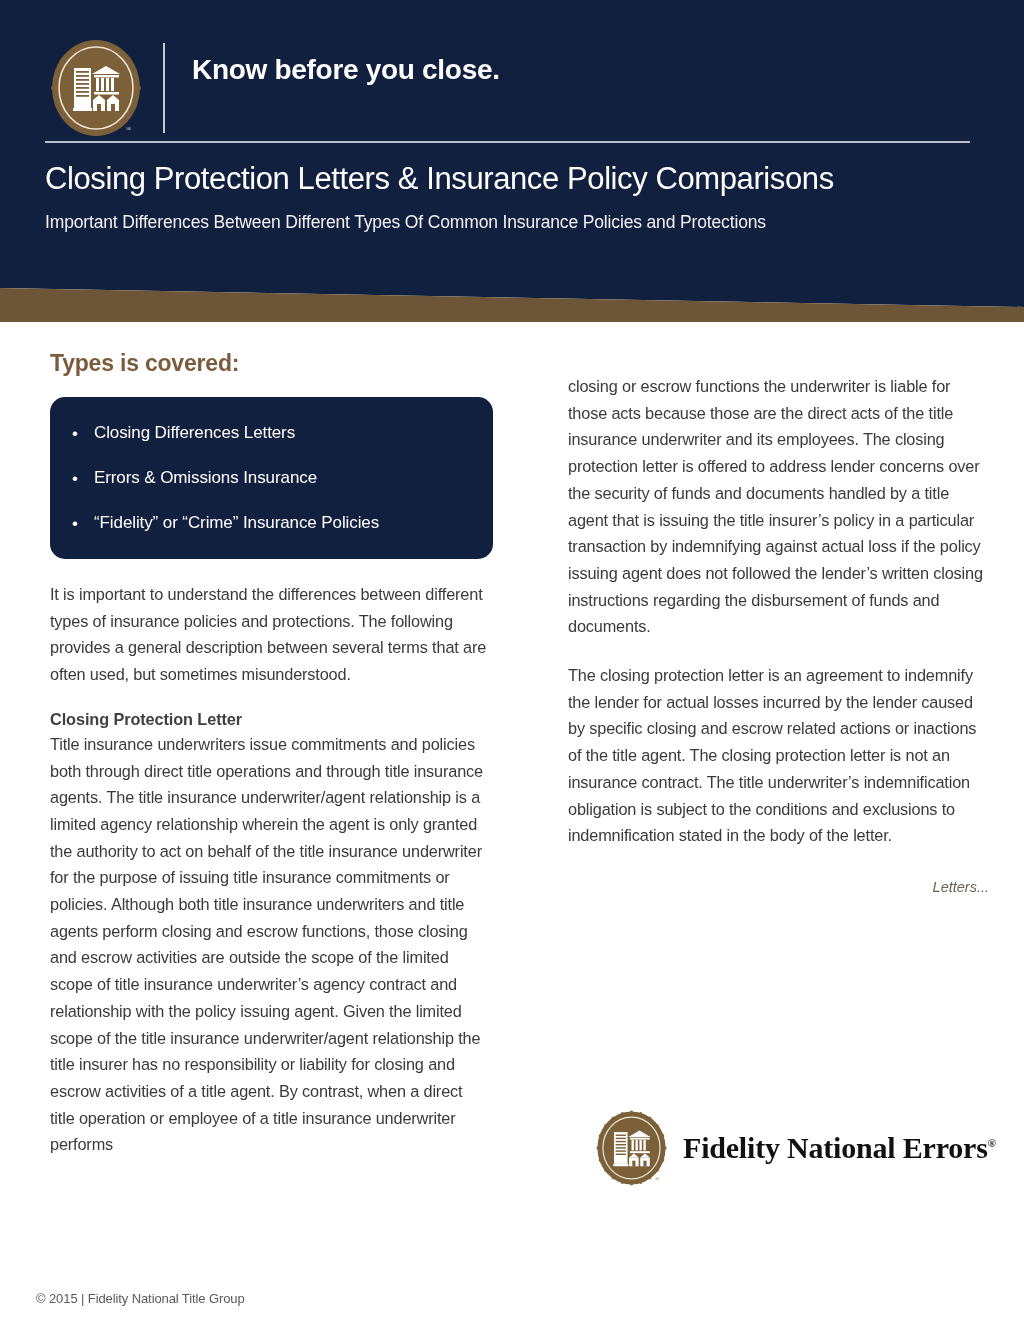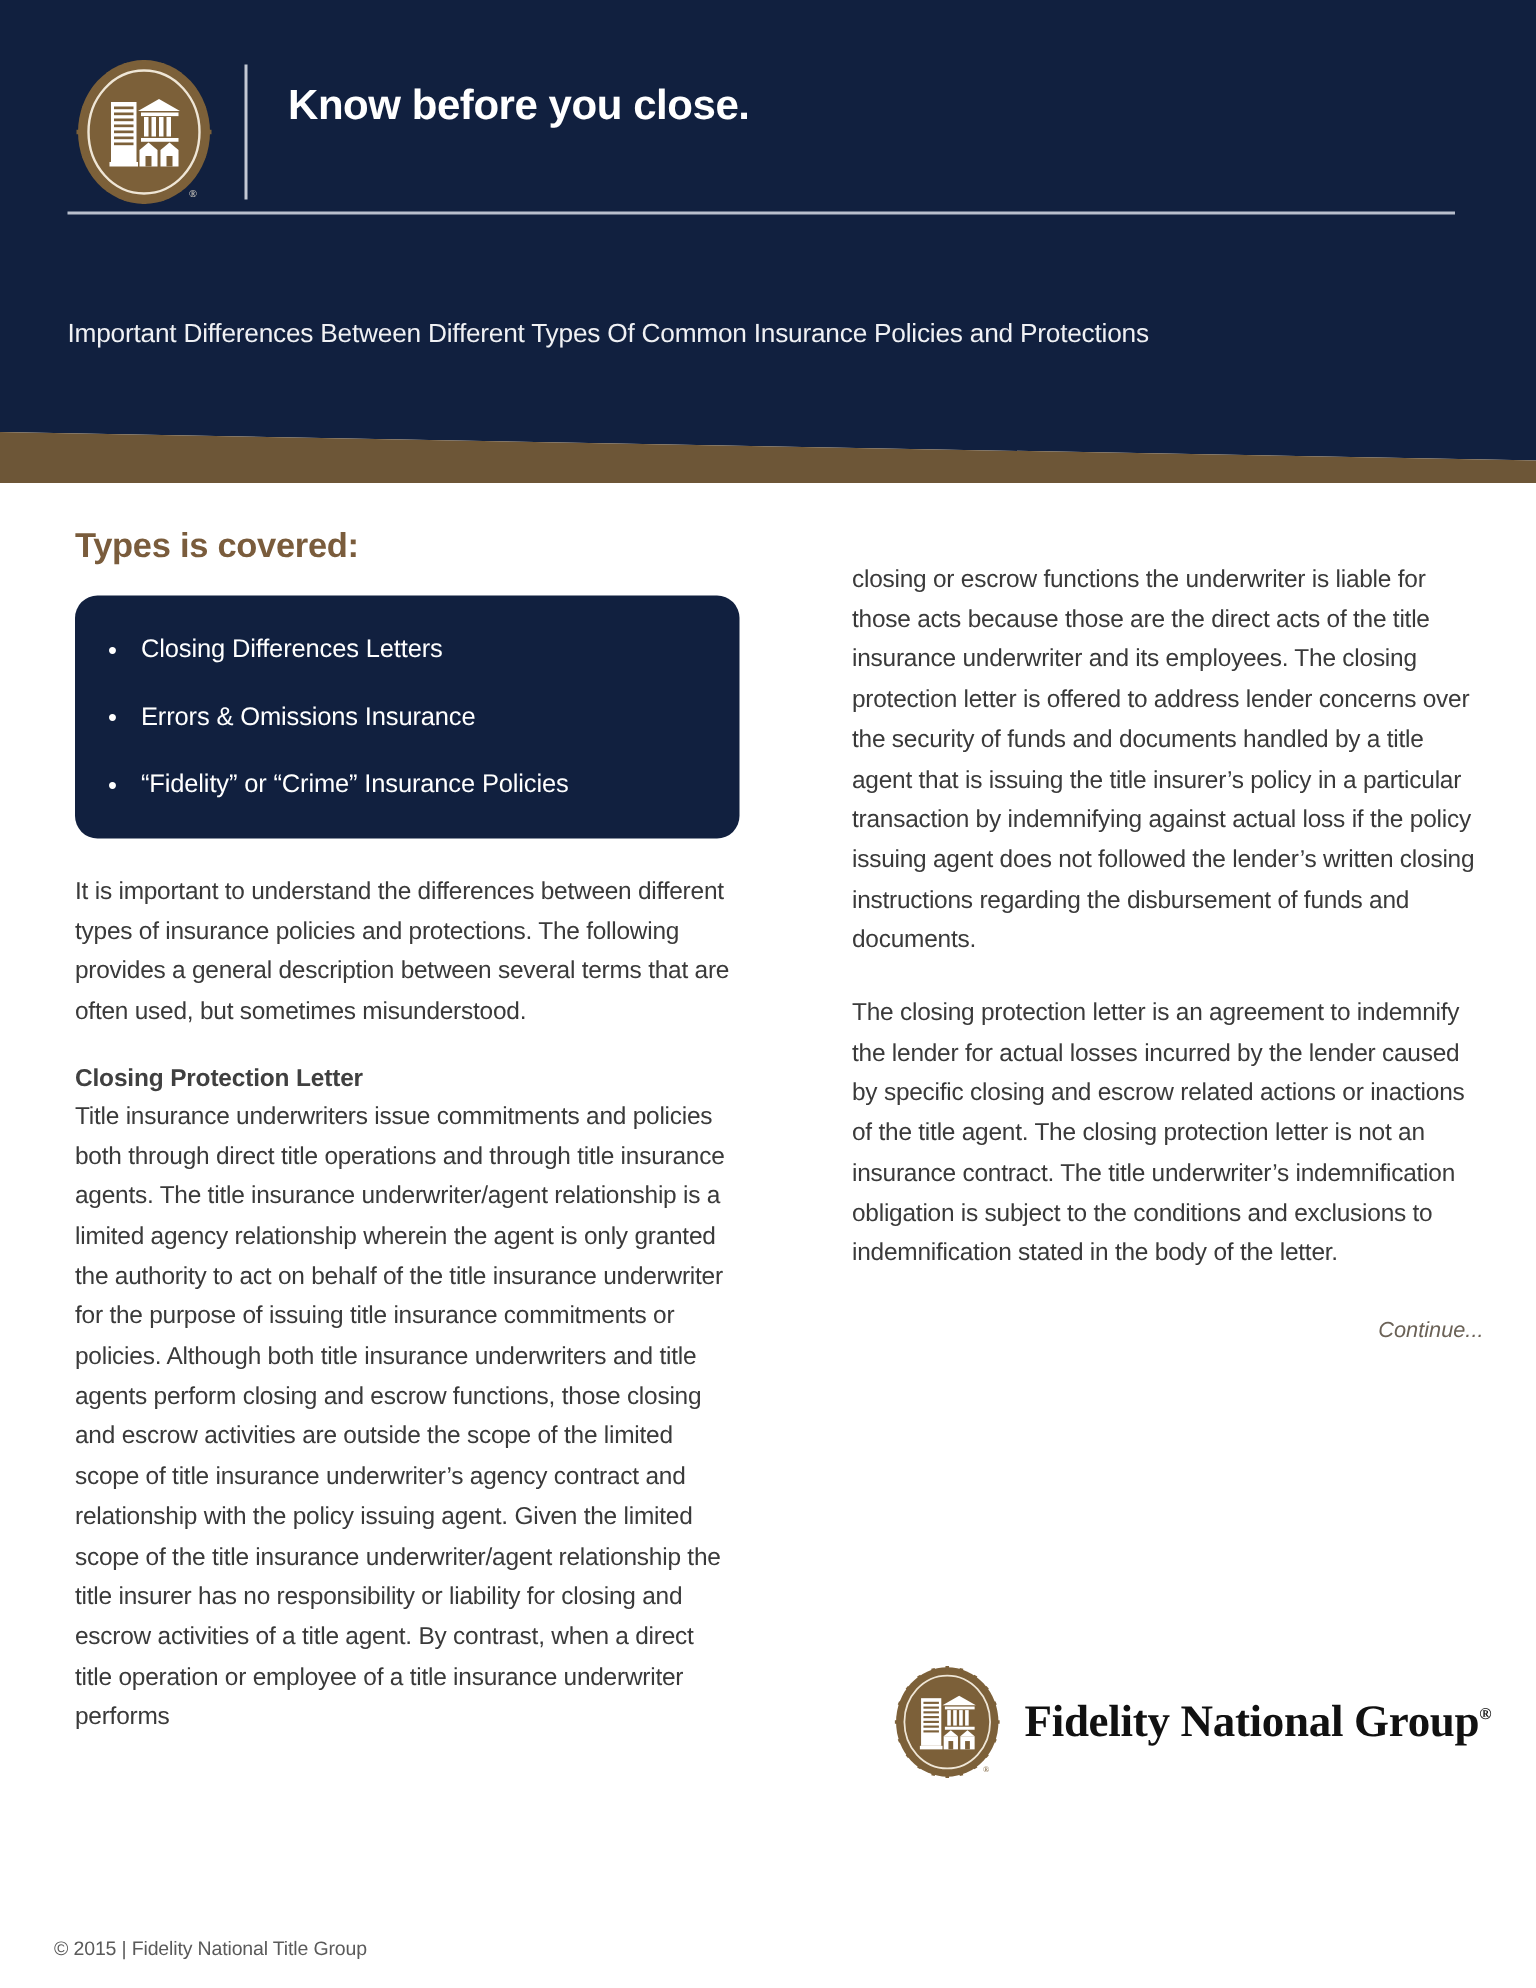--- a/index.html
+++ b/index.html
@@ -310,20 +310,21 @@
         </g>
       </svg>
     </div>
 
     <div class="header-divider-vert"></div>
 
     <div class="tagline">Know before you close.</div>
 
     <div class="header-rule"></div>
 
+    <div class="doc-title">Closing Protection Letters &amp; Insurance Policy Comparisons</div>
 
     <div class="doc-subtitle">Important Differences Between Different Types Of Common Insurance Policies and Protections</div>
   </div>
 </div>
 
 <div class="page-body">
 
   <div class="col-left">
 
     <h2 class="section-heading">Types is covered:</h2>
@@ -352,21 +353,21 @@
     <p class="sub-heading">Closing Protection Letter</p>
 
     <p class="body-text tight">Title insurance underwriters issue commitments and policies both through direct title operations and through title insurance agents. The title insurance underwriter/agent relationship is a limited agency relationship wherein the agent is only granted the authority to act on behalf of the title insurance underwriter for the purpose of issuing title insurance commitments or policies. Although both title insurance underwriters and title agents perform closing and escrow functions, those closing and escrow activities are outside the scope of the limited scope of title insurance underwriter’s agency contract and relationship with the policy issuing agent. Given the limited scope of the title insurance underwriter/agent relationship the title insurer has no responsibility or liability for closing and escrow activities of a title agent. By contrast, when a direct title operation or employee of a title insurance underwriter performs</p>
   </div>
 
   <div class="col-right">
     <p class="body-text">closing or escrow functions the underwriter is liable for those acts because those are the direct acts of the title insurance underwriter and its employees. The closing protection letter is offered to address lender concerns over the security of funds and documents handled by a title agent that is issuing the title insurer’s policy in a particular transaction by indemnifying against actual loss if the policy issuing agent does not followed the lender’s written closing instructions regarding the disbursement of funds and documents.</p>
 
     <p class="body-text tight">The closing protection letter is an agreement to indemnify the lender for actual losses incurred by the lender caused by specific closing and escrow related actions or inactions of the title agent. The closing protection letter is not an insurance contract. The title underwriter’s indemnification obligation is subject to the conditions and exclusions to indemnification stated in the body of the letter.</p>
 
-    <div class="continue-note">Continue...</div>
+    <div class="continue-note">Letters...</div>
   </div>
 </div>
 
 <div class="footer-logo">
   <div class="footer-seal">
     <svg viewBox="0 0 92 100" xmlns="http://www.w3.org/2000/svg">
       <g>
         <ellipse cx="46" cy="50" rx="43" ry="46" fill="#7c6039"></ellipse>
         <g stroke="#7c6039" stroke-width="3">
           <line x1="46" y1="3" x2="46" y2="11"></line>
@@ -417,17 +418,17 @@
           <g fill="#7c6039">
             <rect x="47" y="66" width="4" height="7"></rect>
             <rect x="61" y="66" width="4" height="7"></rect>
           </g>
         </g>
         <text x="76" y="92" font-size="7" fill="#7c6039" font-family="Liberation Serif, serif">®</text>
       </g>
     </svg>
   </div>
   <div class="footer-wordmark">
-    <span>Fidelity National Group</span><sup>®</sup>
+    <span>Fidelity National Errors</span><sup>®</sup>
   </div>
 </div>
 
 <div class="copyright">© 2015 | Fidelity National Title Group</div>
 
 </body></html>

